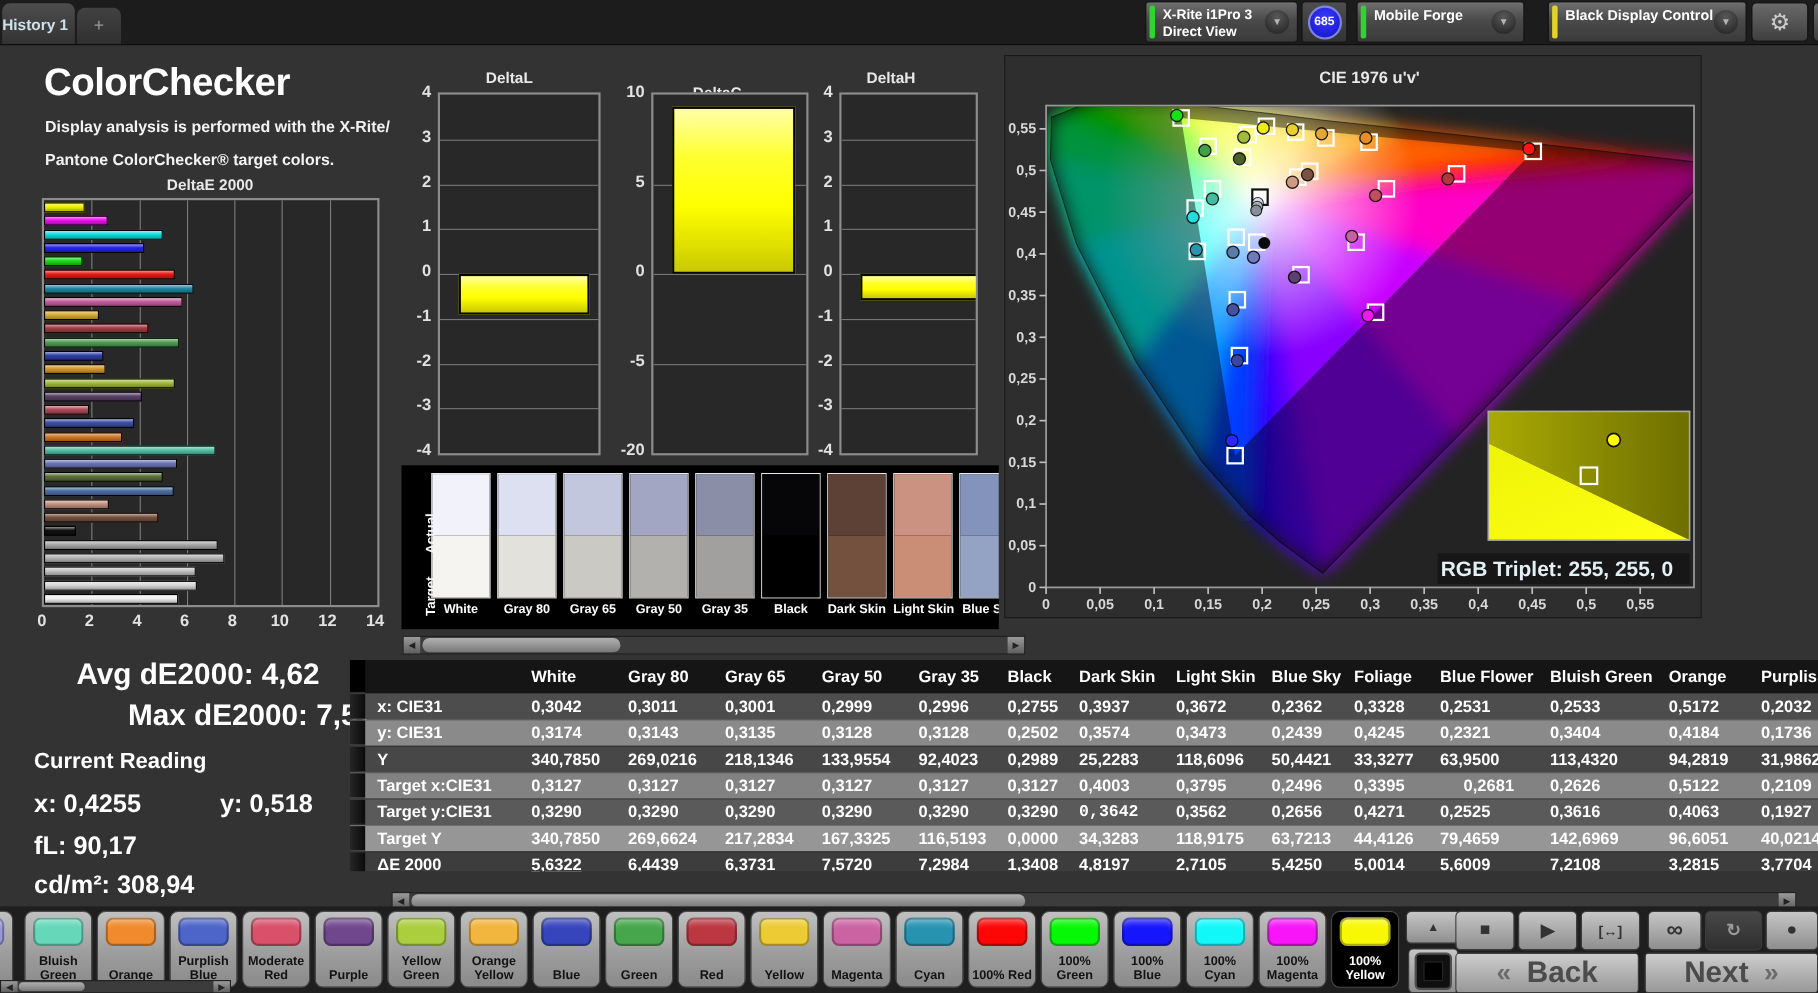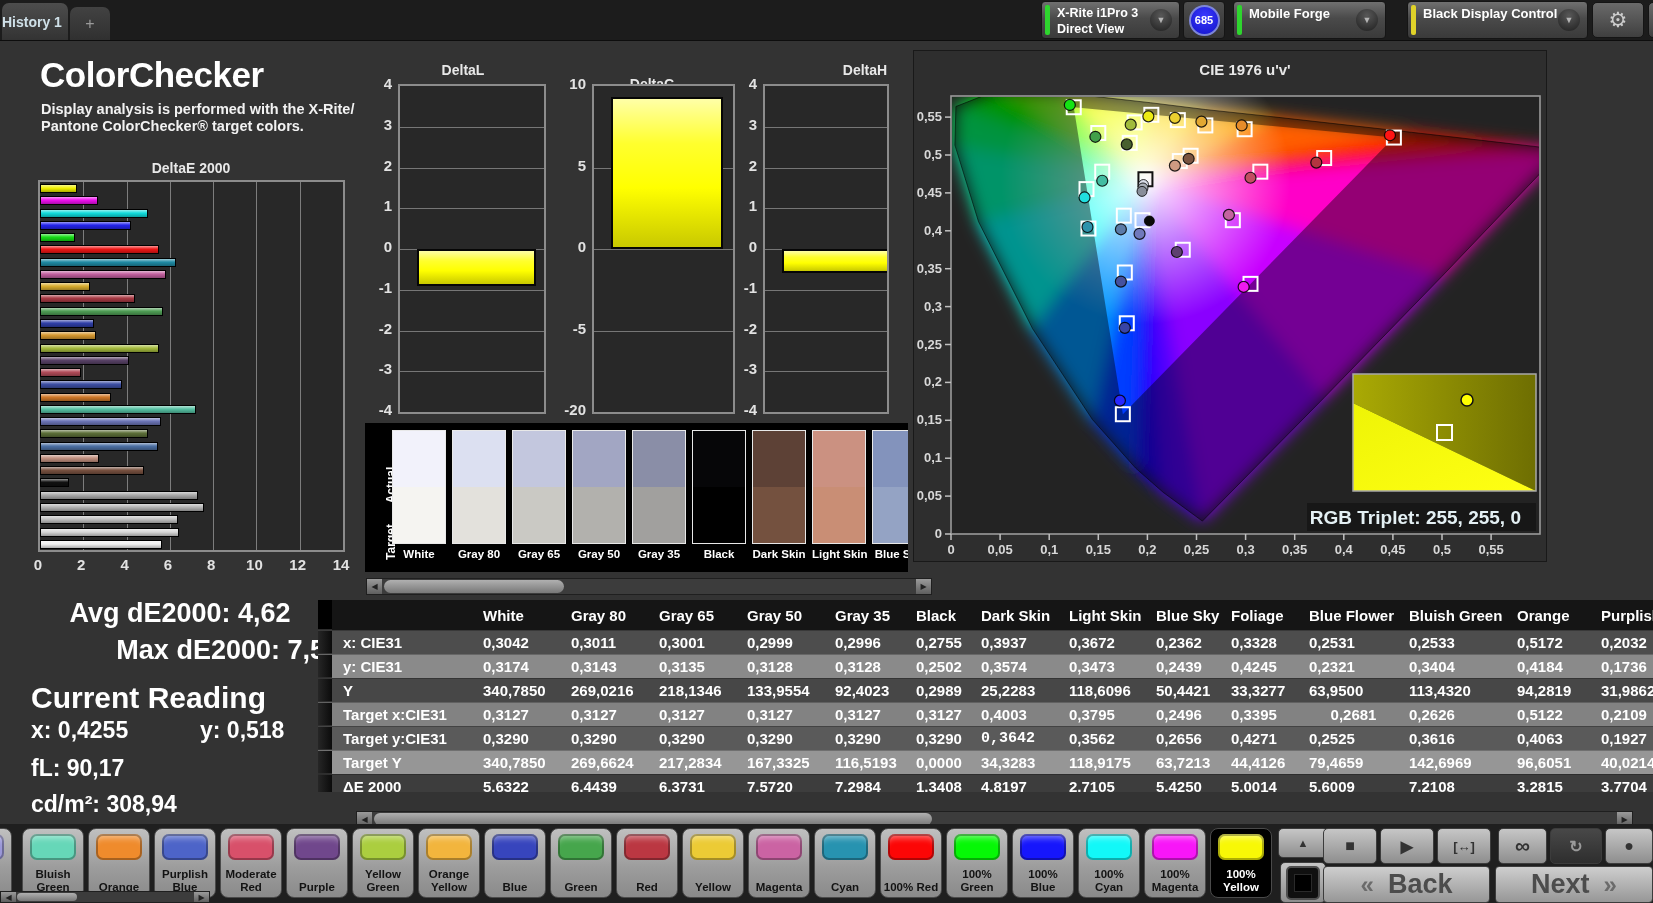--- a/index.html
+++ b/index.html
@@ -14,21 +14,21 @@
   .accent-green{background:#2ed52e;}
   .accent-yellow{background:#e0d229;}
   .dd-lines{position:absolute;left:15px;top:3px;font-size:12.5px;line-height:16px;white-space:nowrap;}
   .dd-line1{position:absolute;left:15px;top:4px;font-size:13px;white-space:nowrap;}
   .chev{position:absolute;right:7px;top:50%;margin-top:-11px;width:22px;height:22px;border-radius:50%;background:radial-gradient(circle at 50% 30%,#585858,#1f1f1f);color:#b5b5b5;font-size:9px;display:flex;align-items:center;justify-content:center;}
   .badge-box{position:absolute;top:1px;width:42px;height:38px;background:linear-gradient(#4e4e4e,#333);border:1px solid #151515;border-radius:4px;box-sizing:border-box;display:flex;align-items:center;justify-content:center;}
   .badge-circle{width:31px;height:31px;border-radius:50%;background:radial-gradient(circle at 50% 35%,#3a3aff,#1212c8);border:2px solid #7d86d8;box-sizing:border-box;color:#fff;font-size:11px;font-weight:bold;display:flex;align-items:center;justify-content:center;}
   .sq-btn{position:absolute;top:2px;height:36px;background:linear-gradient(#6a6a6a,#3f3f3f);border:1px solid #151515;border-radius:5px;box-sizing:border-box;color:#ccc;display:flex;align-items:center;justify-content:center;}
   
   .big-title{position:absolute;left:40px;top:55px;color:#fff;font-size:35px;font-weight:bold;letter-spacing:-0.5px;}
-  .subtitle{position:absolute;left:41px;top:101px;width:322px;color:#f2f2f2;font-size:14.5px;font-weight:bold;line-height:17px;}
+  .subtitle{position:absolute;left:41px;top:101px;width:322px;color:#f2f2f2;font-size:14.5px;font-weight:bold;line-height:30px;}
   .chart-title{position:absolute;color:#e8e8e8;font-size:14px;font-weight:bold;transform:translateX(-50%);white-space:nowrap;}
   .plot{position:absolute;background:#282828;border:2px solid #8c8c8c;box-sizing:border-box;overflow:hidden;}
   .gridv{position:absolute;top:0;bottom:0;width:1px;background:#9a9a9a;opacity:.75;}
   .gridh{position:absolute;left:0;right:0;height:1px;background:#8a8a8a;opacity:.8;}
   .hbar{position:absolute;left:0;border:1px solid #000;box-sizing:border-box;
         background-image:linear-gradient(180deg,rgba(255,255,255,.55),rgba(255,255,255,0) 45%,rgba(0,0,0,.28));}
   .vbar{position:absolute;border:2px solid #060606;box-sizing:border-box;
         background-image:linear-gradient(180deg,#ffffa8 0%,#ffff2e 30%,#ffff00 60%,#c9c900 100%);background-color:#ffff00;}
   .ticklab{position:absolute;color:#e2e2e2;font-size:15px;font-weight:bold;white-space:nowrap;}
   .stat{position:absolute;color:#fff;font-weight:bold;white-space:nowrap;}
@@ -158,29 +158,29 @@
       <div class="ticklab" style="left: 114.571px; top: 556px; width: 20px; text-align: center;">4</div>
       <div class="ticklab" style="left: 157.857px; top: 556px; width: 20px; text-align: center;">6</div>
       <div class="ticklab" style="left: 201.143px; top: 556px; width: 20px; text-align: center;">8</div>
       <div class="ticklab" style="left: 244.429px; top: 556px; width: 20px; text-align: center;">10</div>
       <div class="ticklab" style="left: 287.714px; top: 556px; width: 20px; text-align: center;">12</div>
       <div class="ticklab" style="left: 331px; top: 556px; width: 20px; text-align: center;">14</div>
     </div>
 
   <div class="stat" style="left:20px;top:598px;width:320px;text-align:center;font-size:27px;">Avg dE2000: 4,62</div>
   <div class="stat" style="left:20px;top:635px;width:320px;text-align:right;font-size:27px;">Max dE2000: 7,57</div>
-  <div class="stat" style="left:31px;top:681px;font-size:30px;">Current Reading</div>
+  <div class="stat" style="left:31px;top:681px;font-size:20px;">Current Reading</div>
   <div class="stat" style="left:31px;top:717px;font-size:23px;">x: 0,4255</div>
   <div class="stat" style="left:200px;top:717px;font-size:23px;">y: 0,518</div>
   <div class="stat" style="left:31px;top:755px;font-size:23px;">fL: 90,17</div>
   <div class="stat" style="left:31px;top:791px;font-size:23px;">cd/m²: 308,94</div>
 
   <div class="chart-title" style="left:463px;top:62px;">DeltaL</div>
   <div class="chart-title" style="left:652px;top:76px;text-align:center;">DeltaC</div>
-  <div class="chart-title" style="left:865px;top:62px;">DeltaH</div>
+  <div class="chart-title" style="left:810px;top:62px;">DeltaH</div>
   <div id="deltaL-wrap">
       <div class="plot" style="left: 398px; top: 84px; width: 148px; height: 330px;">
         <div class="gridh" style="top: 40.8px;"></div>
         <div class="gridh" style="top: 81.5px;"></div>
         <div class="gridh" style="top: 122.3px;"></div>
         <div class="gridh" style="top: 163px;"></div>
         <div class="gridh" style="top: 203.8px;"></div>
         <div class="gridh" style="top: 244.5px;"></div>
         <div class="gridh" style="top: 285.3px;"></div>
         <div class="vbar" title="DeltaL: -0.9" style="left: 17px; width: 119px; top: 163px; height: 36.7px;"></div>

